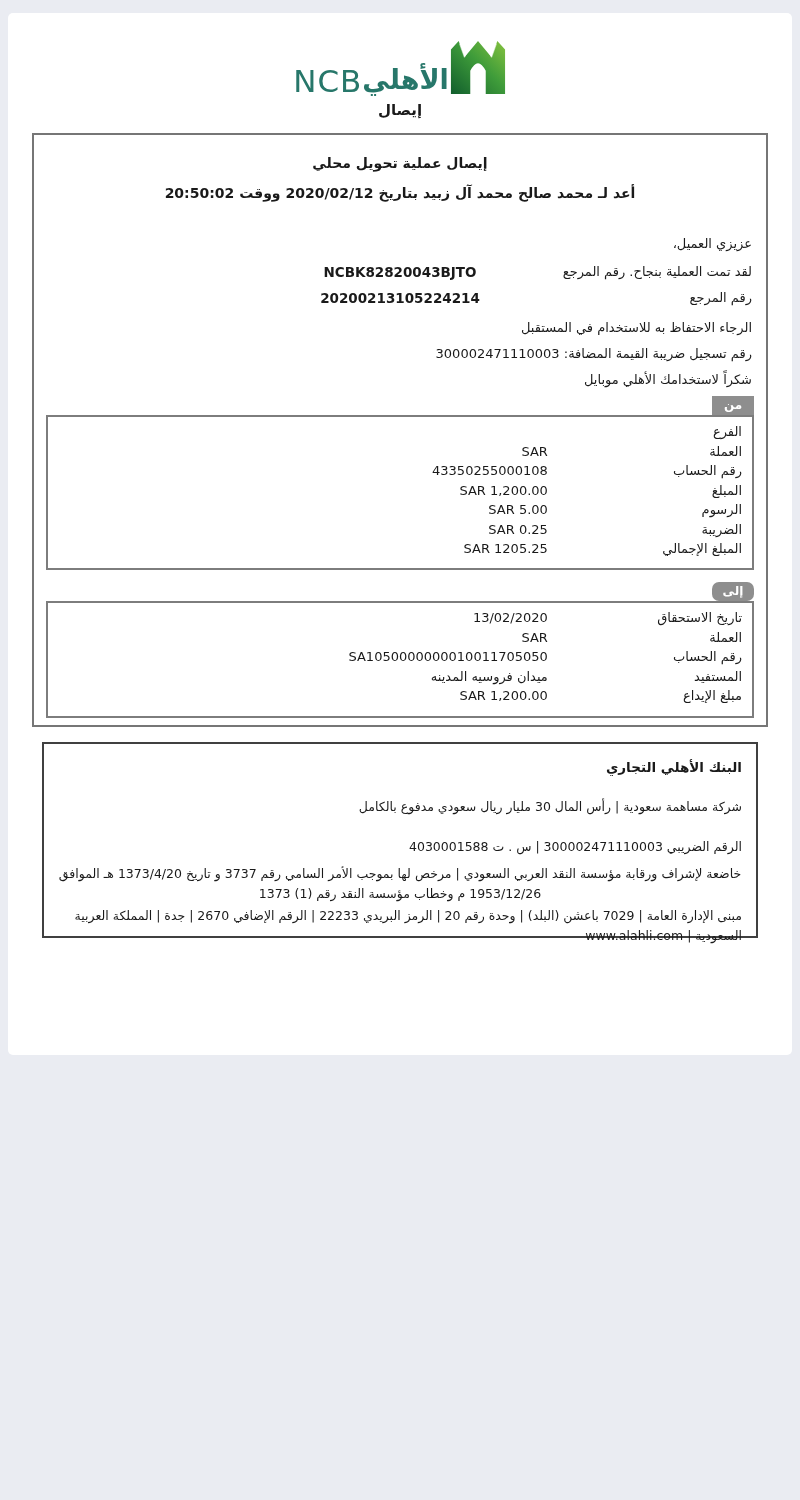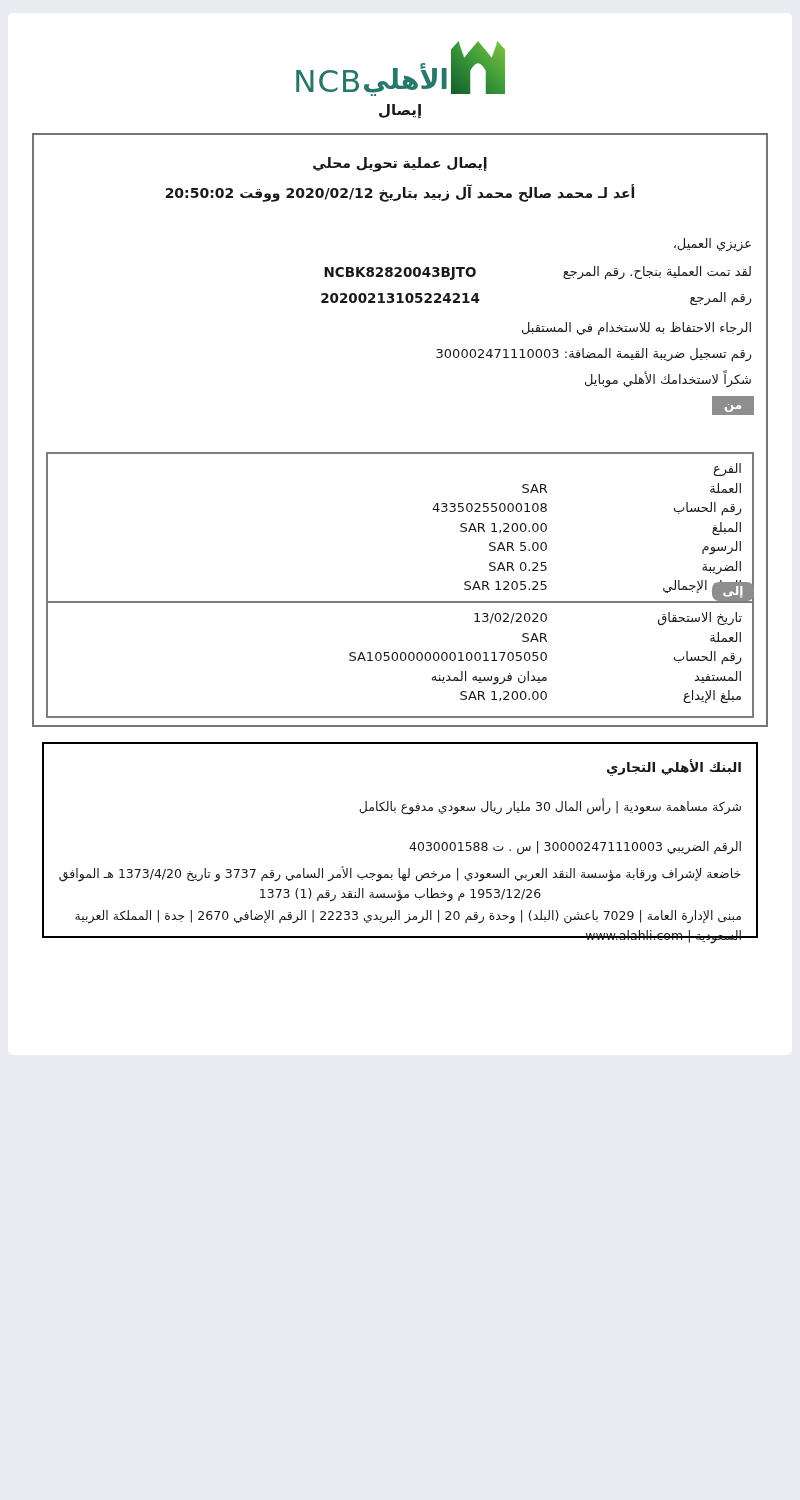--- a/index.html
+++ b/index.html
@@ -21,28 +21,28 @@
   .rline{position:absolute;right:14px;font-size:13px;white-space:nowrap;}
   .refrow{position:absolute;left:0;right:0;height:18px;}
   .refrow .reflabel{position:absolute;right:14px;top:0;font-size:13px;white-space:nowrap;}
   .refrow .refvalue{display:block;width:100%;text-align:center;font-weight:bold;font-size:13.5px;}
 
   
   .tab{position:absolute;right:12px;width:42px;height:19px;background:#8e8e8e;color:#ffffff;font-size:12px;font-weight:bold;text-align:center;line-height:19px;}
   .tab-from{top:261px;}
   .tab-to{top:447px;border-radius:7px;}
   .tbox{position:absolute;left:12px;right:12px;border:2px solid #7d7d7d;background:#fff;padding:5px 0;box-sizing:border-box;}
-  .tbox-from{top:280px;height:155px;margin-top:37px;}
+  .tbox-from{top:280px;height:155px;}
   .tbox-to{top:466px;height:117px;}
   .trow{display:flex;min-height:19.5px;line-height:19.5px;font-size:13px;}
   .tlabel{width:29%;text-align:right;padding-right:10px;box-sizing:border-box;white-space:nowrap;}
   .tvalue{width:71%;text-align:right;box-sizing:border-box;white-space:nowrap;}
 
   
-  .footer-box{position:absolute;left:34px;top:729px;width:716px;height:196px;border:2px solid #000000;background:#fff;padding:9px 14px;box-sizing:border-box;font-size:12.5px;line-height:20px;}
+  .footer-box{position:absolute;left:34px;top:729px;width:716px;height:196px;border:2px solid #404040;background:#fff;padding:9px 14px;box-sizing:border-box;font-size:12.5px;line-height:20px;}
   .footer-box .bank-name{font-weight:bold;font-size:13.5px;margin:4px 0 0 0;line-height:20px;}
   .footer-box p{margin:0;text-align:right;}
   .footer-box p.fp1{margin-top:20px;}
   .footer-box p.fp2{margin-top:20px;}
   .footer-box p.fp3{margin-top:7px;text-align:center;}
   .footer-box p.fp4{margin-top:2px;}
 </style>
 </head>
 <body>
 

